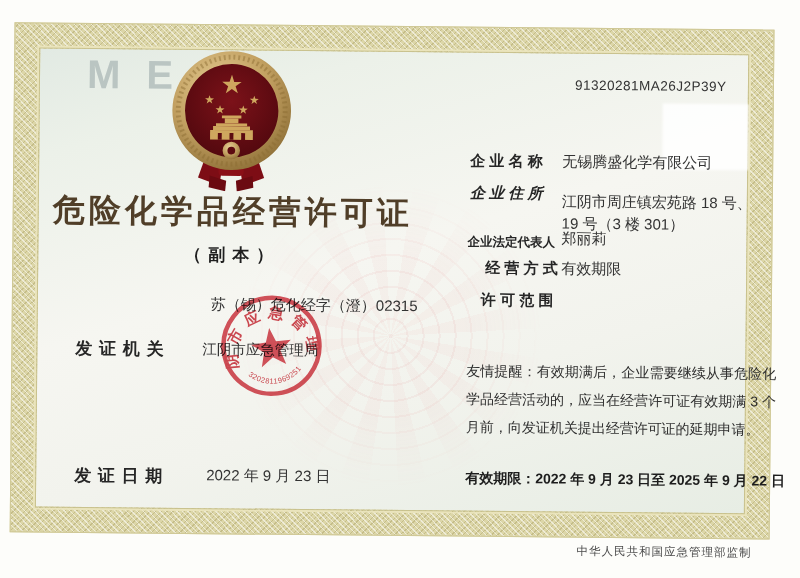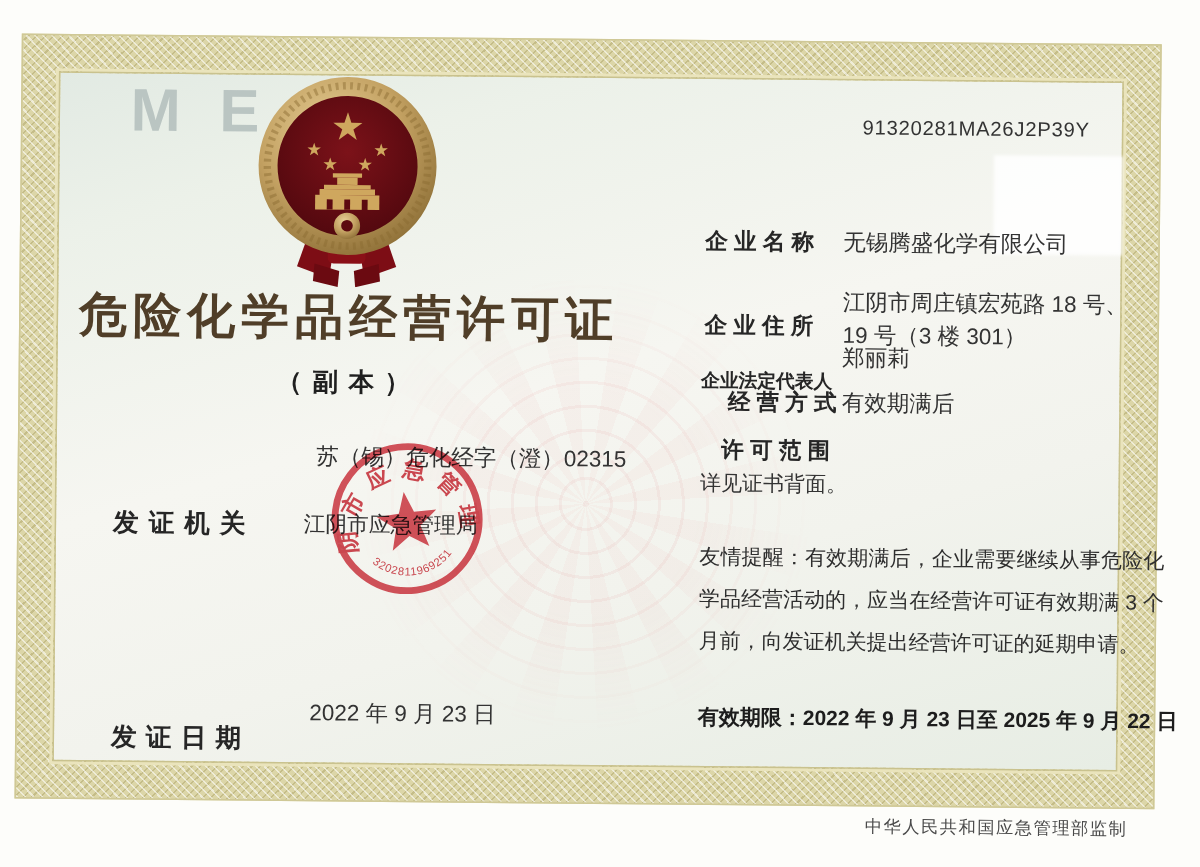--- a/index.html
+++ b/index.html
@@ -138,40 +138,39 @@
       </svg>
 
       <div class="title">危险化学品经营许可证</div>
       <div class="subtitle">（副本）</div>
 
       <div class="val" style="left:198px; top:270px; font-size:15px;">苏（锡）危化经字（澄）02315</div>
 
       <div class="lab lab-l" style="left:63px; top:313px;">发 证 机 关</div>
       <div class="val" style="left:190px; top:315px; font-size:14.5px;">江阴市应急管理局</div>
 
-      <div class="lab lab-l" style="left:63px; top:456px;font-family:Liberation Serif, serif;">发 证 日 期</div>
+      <div class="lab lab-l" style="left:63px; top:440px;">发 证 日 期</div>
       <div class="val" style="left:195px; top:441px; font-size:15px;">2022 年 9 月 23 日</div>
 
       <div class="val" style="left:560px; top:49px; font-size:13.5px; letter-spacing:.5px;">91320281MA26J2P39Y</div>
 
       <div class="lab lab-r" style="left:456px; top:124px;">企 业 名 称</div>
       <div class="val" style="left:548px; top:124px; font-size:15px;">无锡腾盛化学有限公司</div>
 
-      <div class="lab lab-r" style="left:456px; top:180px;">企 业 住 所</div>
+      <div class="lab lab-r" style="left:456px; top:156px;font-style:italic;">企 业 住 所</div>
       <div class="val" style="left:548px; top:164px; font-size:15px;">江阴市周庄镇宏苑路 18 号、</div>
       <div class="val" style="left:548px; top:186px; font-size:15px;">19 号（3 楼 301）</div>
 
-      <div class="lab" style="left:454px; top:206px; font-size:12.5px;margin-top:12px;">企业法定代表人</div>
+      <div class="lab" style="left:454px; top:206px; font-size:12.5px;">企业法定代表人</div>
       <div class="val" style="left:548px; top:201px; font-size:15px;">郑丽莉</div>
 
       <div class="lab lab-r" style="left:472px; top:231px;">经 营 方 式</div>
-      <div class="val" style="left:548px; top:231px; font-size:15px;">有效期满后</div>
+      <div class="val" style="left:548px; top:231px; font-size:15px;">有效期限</div>
 
       <div class="lab lab-r" style="left:468px; top:263px;">许 可 范 围</div>
-      <div class="val" style="left:454px; top:286px; font-size:14px;">详见证书背面。</div>
 
       <div class="reminder">友情提醒：有效期满后，企业需要继续从事危险化学品经营活动的，应当在经营许可证有效期满 3 个月前，向发证机关提出经营许可证的延期申请。</div>
       <div class="validity">有效期限：2022 年 9 月 23 日至 2025 年 9 月 22 日</div>
 
       <svg class="seal" width="110" height="110" viewBox="0 0 110 110">
         <defs>
           <path id="sealTopArc" d="M 19.2,67.3 A 36,36 0 1 1 90.8,67.3" fill="none"></path>
           <path id="sealBotArc" d="M 25,77.6 A 37,37 0 0 0 85,77.6" fill="none"></path>
         </defs>
         <circle cx="55" cy="55" r="48" fill="none" stroke="#d4414c" stroke-width="4.5"></circle>

